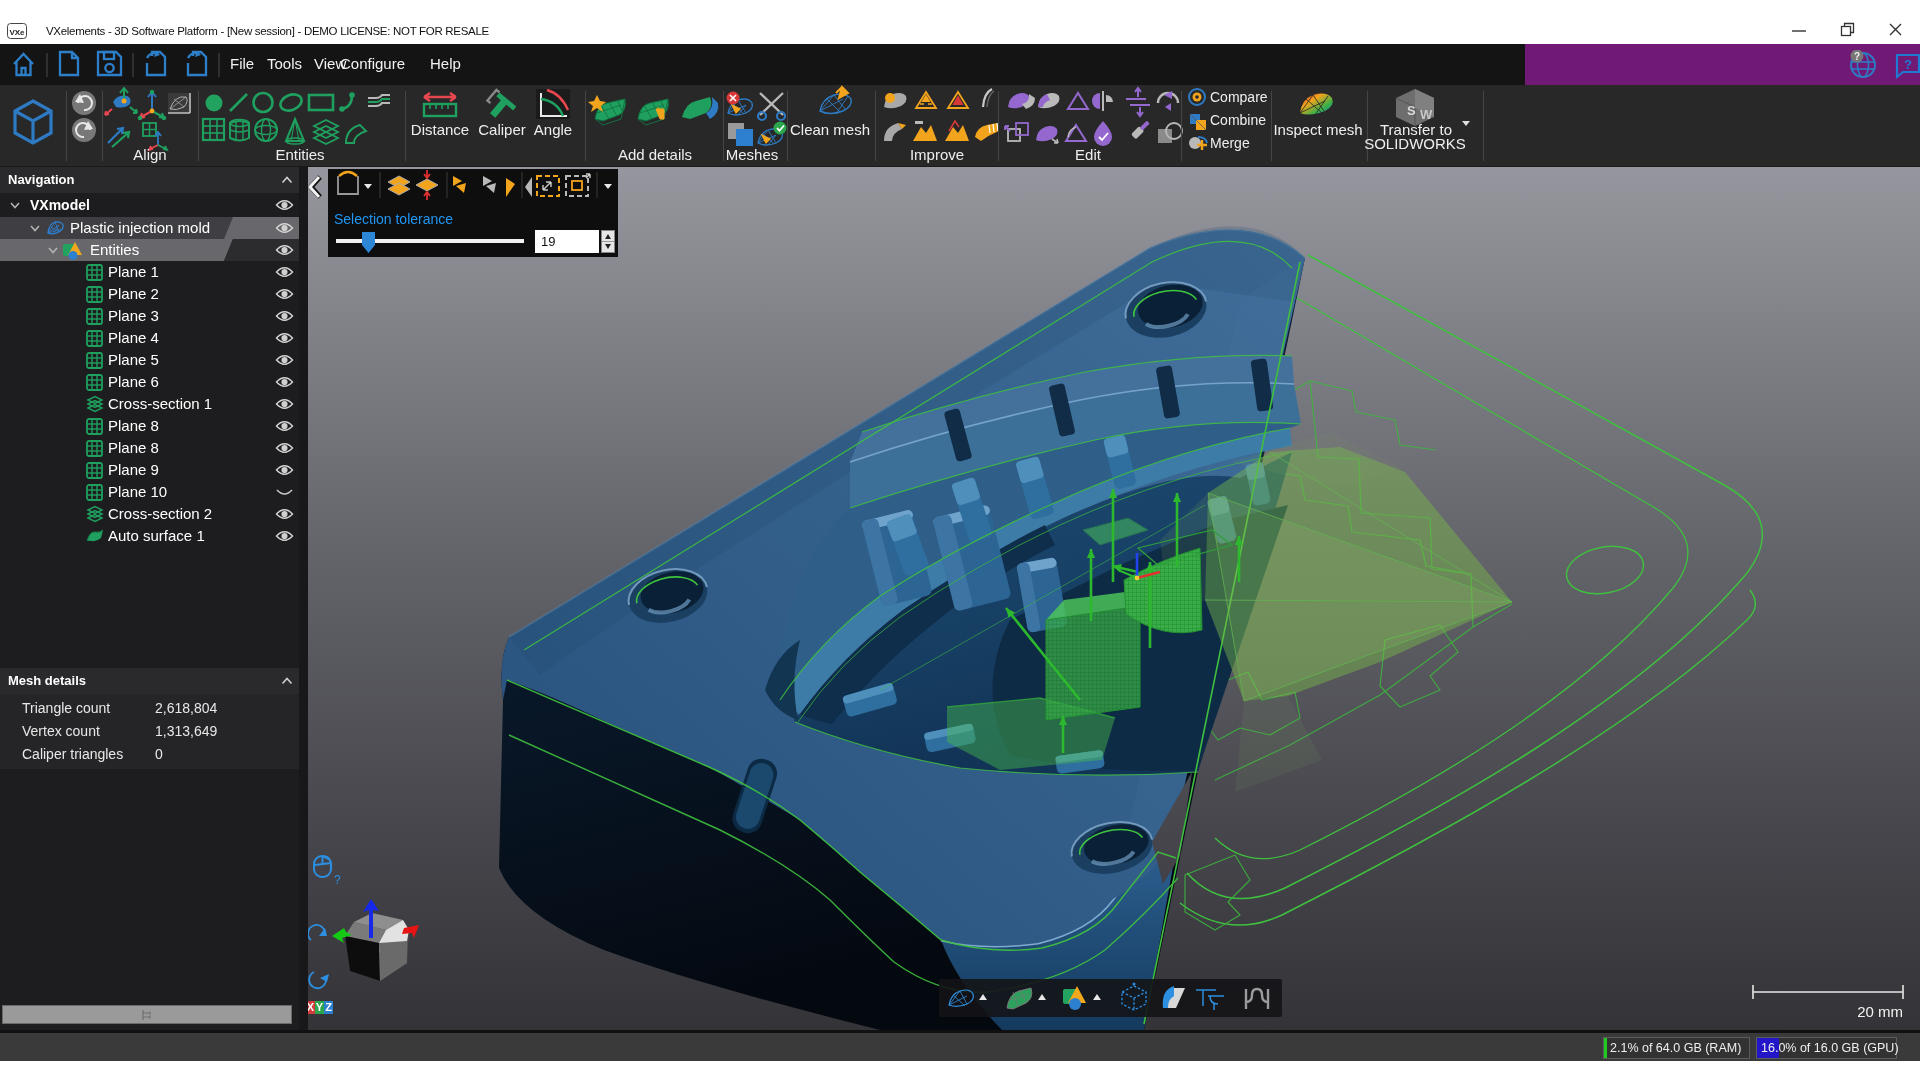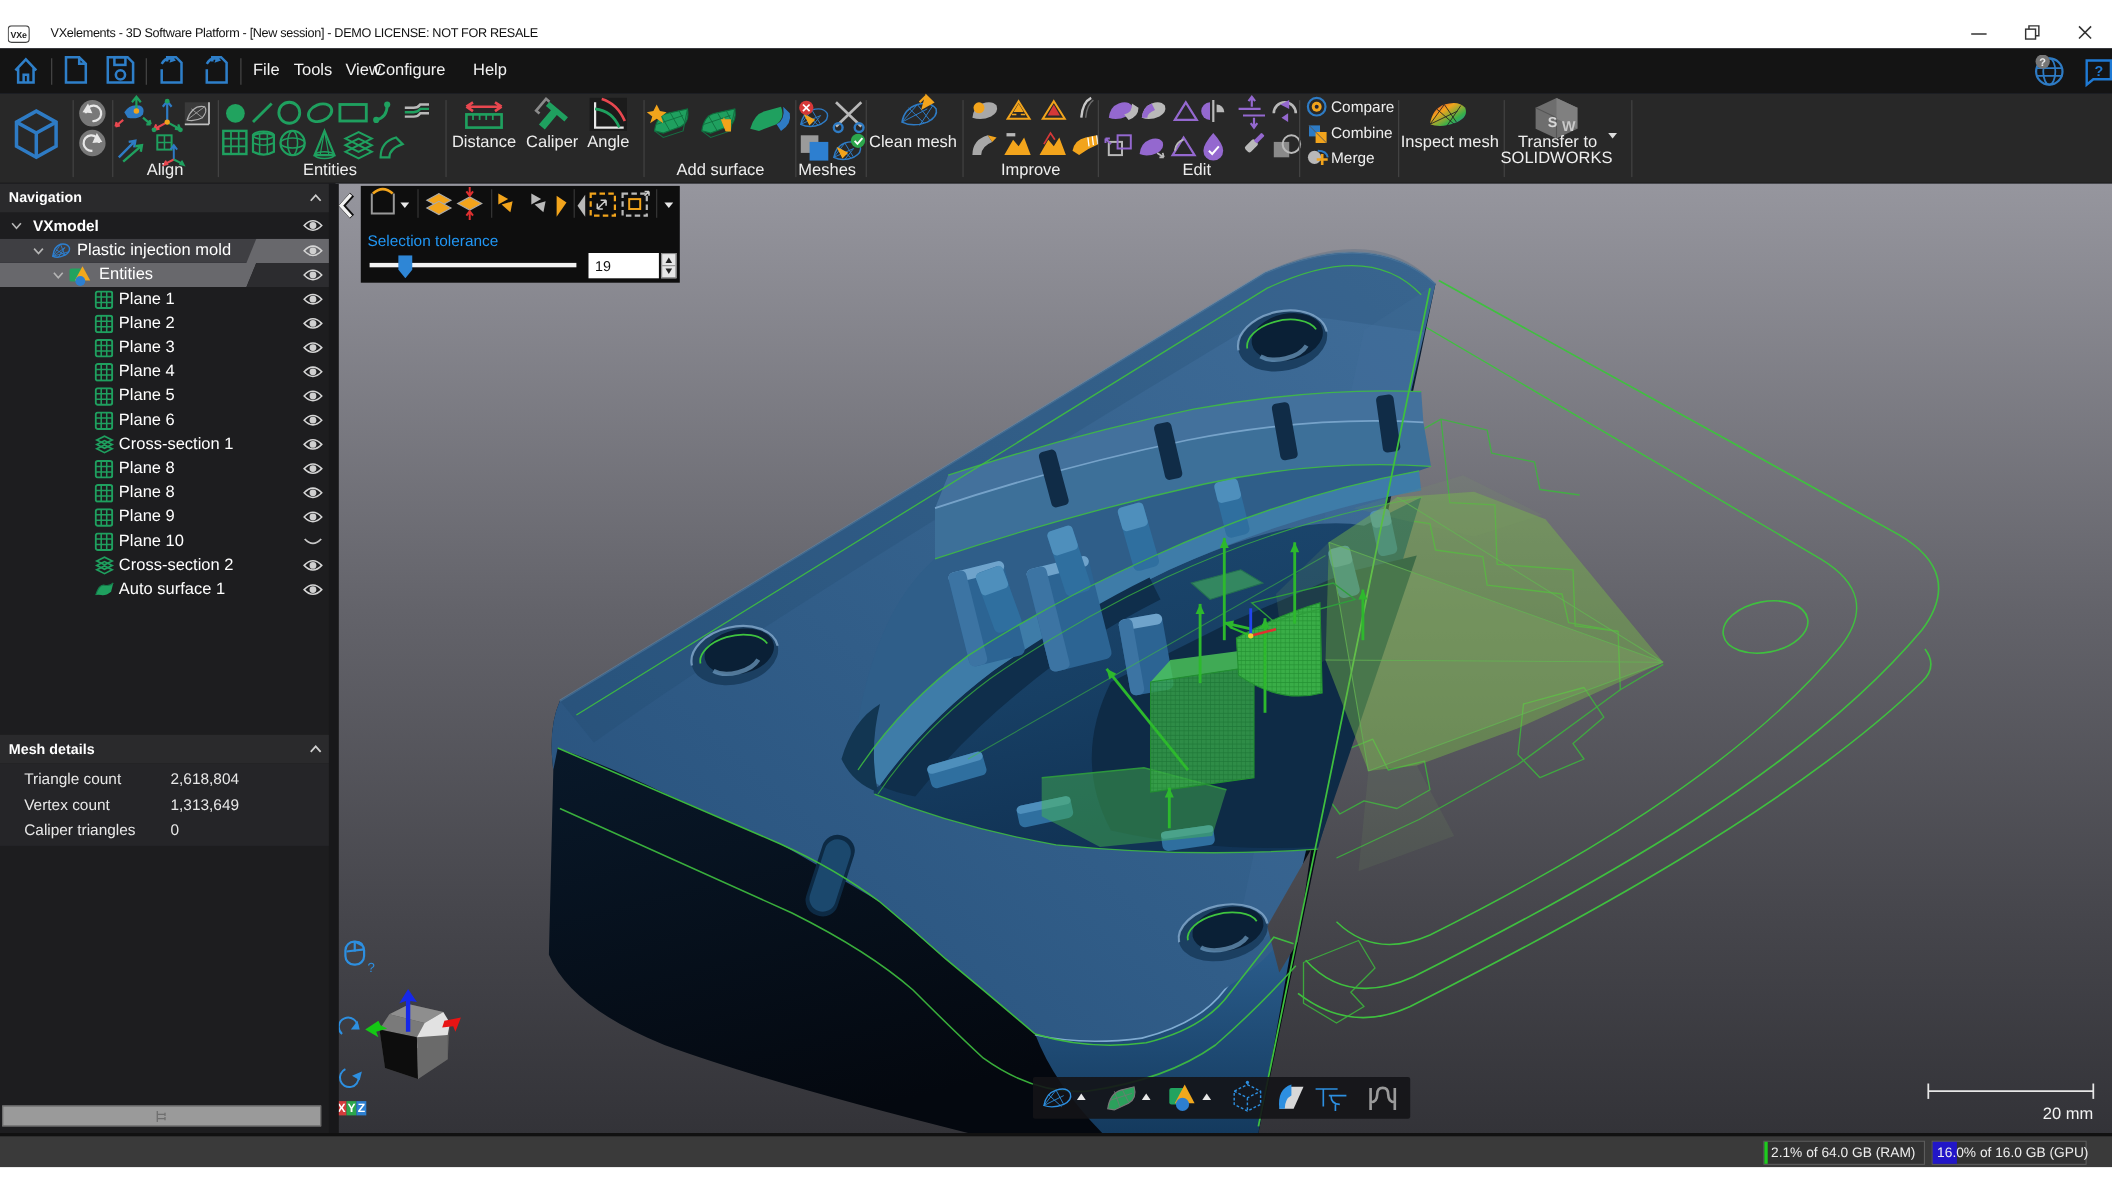--- a/index.html
+++ b/index.html
@@ -1,23 +1,23 @@
 <!DOCTYPE html>
 <html><head>
 <meta charset="utf-8">
 <style>
   html,body{margin:0;padding:0;width:1920px;height:1080px;overflow:hidden;background:#fff;}
   *{box-sizing:border-box;font-family:"Liberation Sans",sans-serif;}
   .abs{position:absolute;}
-  #app{position:relative;width:1920px;height:1080px;background:#0f172a;}
+  #app{position:relative;width:1920px;height:1080px;background:#701a75;}
   
   #titlebar{left:0;top:0;width:1920px;height:44px;background:#ffffff;color:#111;}
   #titletext{left:46px;top:25px;font-size:11.5px;color:#111;letter-spacing:-0.3px;}
   
-  #menubar{left:0;top:44px;width:1920px;height:41px;background:#141414;}
+  #menubar{left:0;top:44px;width:1525px;height:41px;background:#141414;}
   .menuitem{position:absolute;top:11px;color:#f2f2f2;font-size:15px;}
   
   #ribbon{left:0;top:85px;width:1920px;height:82px;background:#282828;border-bottom:1px solid #1a1a1a;}
   .rsep{position:absolute;top:6px;width:1px;height:70px;background:#454545;}
   .rlabel{position:absolute;color:#eee;font-size:15px;text-align:center;transform:translateX(-50%);}
   .rlabel2{top:36px;}
   .rlabelg{top:61px;}
   
   #leftpanel{left:0;top:167px;width:305px;height:863px;background:#1d1d1f;}
   .phead{position:absolute;left:0;width:305px;height:26px;background:#2a2a2c;color:#fff;font-size:13px;font-weight:bold;line-height:26px;padding-left:8px;}
@@ -330,21 +330,21 @@
     <div class="rsep" style="left:998px"></div>
     <div class="rsep" style="left:1181px"></div>
     <div class="rsep" style="left:1271px"></div>
     <div class="rsep" style="left:1367px"></div>
     <div class="rsep" style="left:1483px"></div>
     <div class="rlabel rlabelg" style="left:150px">Align</div>
     <div class="rlabel rlabelg" style="left:300px">Entities</div>
     <div class="rlabel rlabel2" style="left:440px">Distance</div>
     <div class="rlabel rlabel2" style="left:502px">Caliper</div>
     <div class="rlabel rlabel2" style="left:553px">Angle</div>
-    <div class="rlabel rlabelg" style="left:655px">Add surface</div>
+    <div class="rlabel rlabelg" style="left:655px">Add details</div>
     <div class="rlabel rlabelg" style="left:752px">Meshes</div>
     <div class="rlabel rlabel2" style="left:830px">Clean mesh</div>
     <div class="rlabel rlabelg" style="left:937px">Improve</div>
     <div class="rlabel rlabelg" style="left:1088px">Edit</div>
     <div class="rlabel rlabel2" style="left:1318px">Inspect mesh</div>
     <div class="rlabel rlabel2" style="left:1416px">Transfer to</div>
     <div class="rlabel" style="left:1415px;top:50px">SOLIDWORKS</div>
   </div>
 
   <div id="leftpanel" class="abs">

